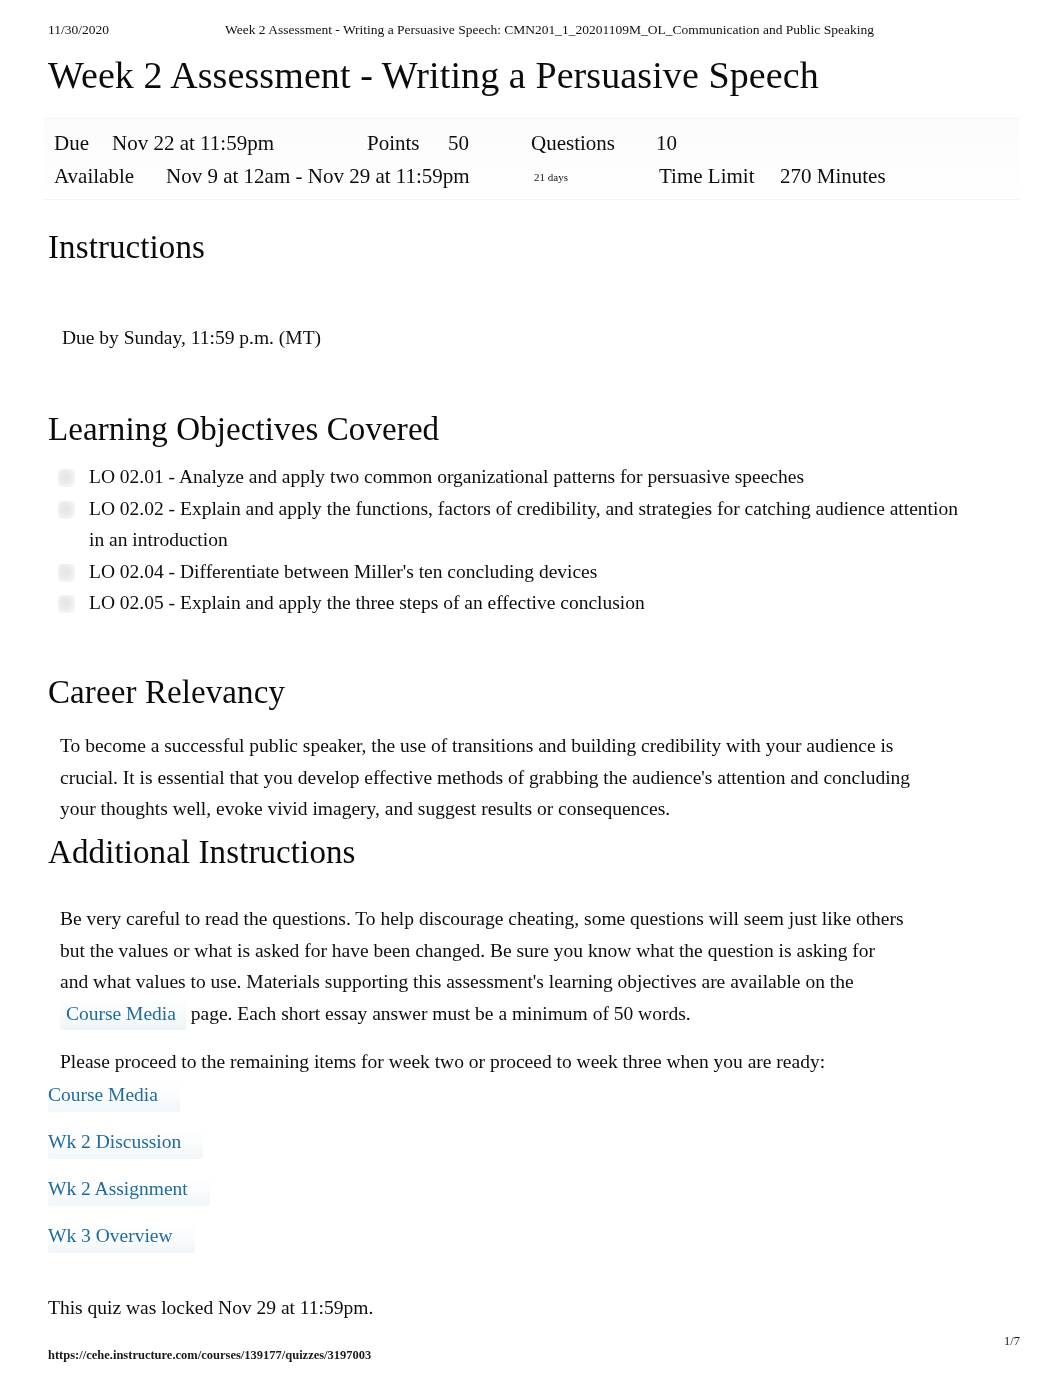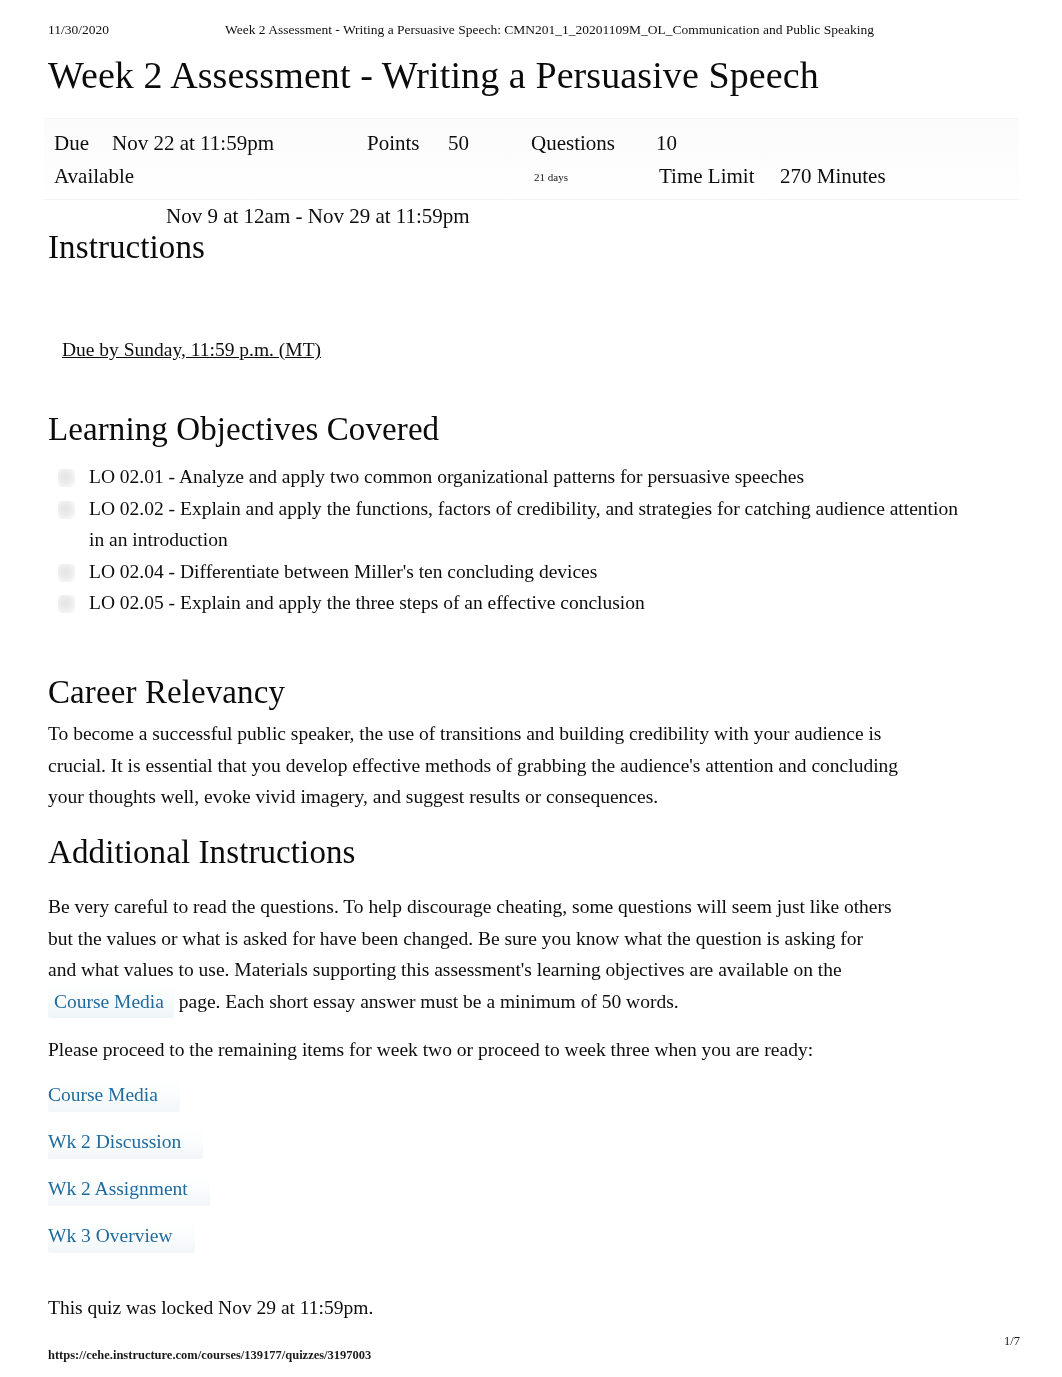--- a/index.html
+++ b/index.html
@@ -97,21 +97,21 @@
 
   
   .mc-due-label   { left: 10px; }
   .mc-due-value   { left: 68px; }
   .mc-points-label{ left: 323px; }
   .mc-points-value{ left: 404px; }
   .mc-quest-label { left: 487px; }
   .mc-quest-value { left: 612px; }
   
   .mc-avail-label { left: 10px; }
-  .mc-avail-value { left: 122px; margin-top: 40px; }
+  .mc-avail-value { left: 122px; }
   .mc-days        { left: 490px; }
   .mc-tl-label    { left: 615px; }
   .mc-tl-value    { left: 736px; }
 
   
   .content {
     position: absolute;
     left: 48px;
     top: 228px;
     width: 952px;
@@ -128,21 +128,21 @@
 
   h2.section.instructions { margin-top: 0px; }
   h2.section.lo { margin-top: 0px; }
   h2.section.career { margin-top: 13px; }
   h2.section.addl { margin-top: 0px; }
 
   p.body-text {
     font-size: 19.5px;
     line-height: 31.5px;
     color: #0d0d0d;
-    margin: 0;
+    margin: 12px;
   }
 
   .due-note {
     font-size: 19.5px;
     line-height: 28px;
     color: #0d0d0d;
     margin: 0;
     padding-left: 14px;
   }
 
@@ -252,21 +252,21 @@
       <span class="meta-cell small mc-days">21 days</span>
       <span class="meta-cell mc-tl-label">Time Limit</span>
       <span class="meta-cell mc-tl-value">270 Minutes</span>
     </div>
   </div>
 
   <div class="content">
 
     <h2 class="section instructions abs" style="left:0; top:0;">Instructions</h2>
 
-    <p class="due-note abs" style="left:0; top:108px; width:600px;text-decoration:underline;">Due by Sunday, 11:59 p.m. (MT)</p>
+    <p class="due-note abs" style="left:0; top:96px; width:600px;">Due by Sunday, 11:59 p.m. (MT)</p>
 
     <h2 class="section lo abs" style="left:0; top:182px;">Learning Objectives Covered</h2>
 
     <ul class="lo-list abs" style="left:0; top:233px; width:912px;">
       <li>
         <span class="bullet-blob"></span>
         <span>LO 02.01 - Analyze and apply two common organizational patterns for persuasive speeches</span>
       </li>
       <li>
         <span class="bullet-blob"></span>

